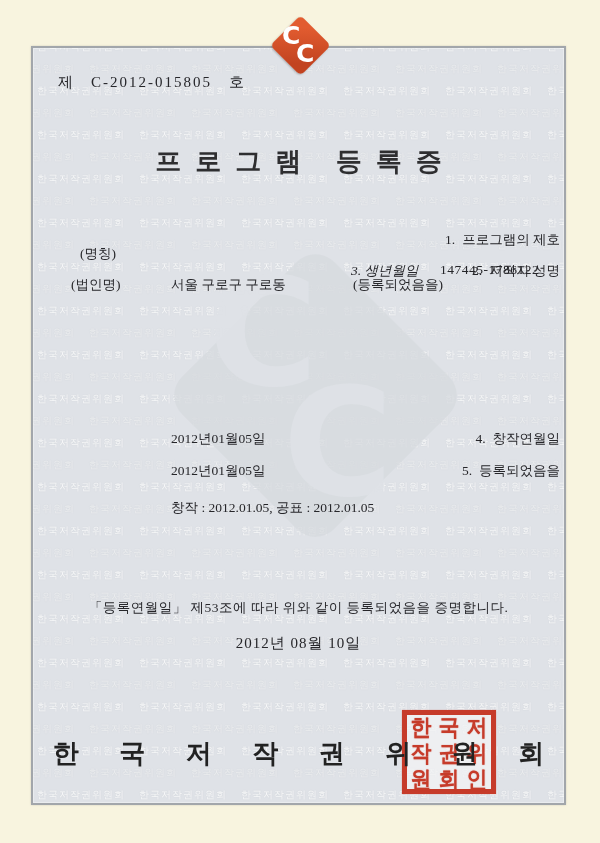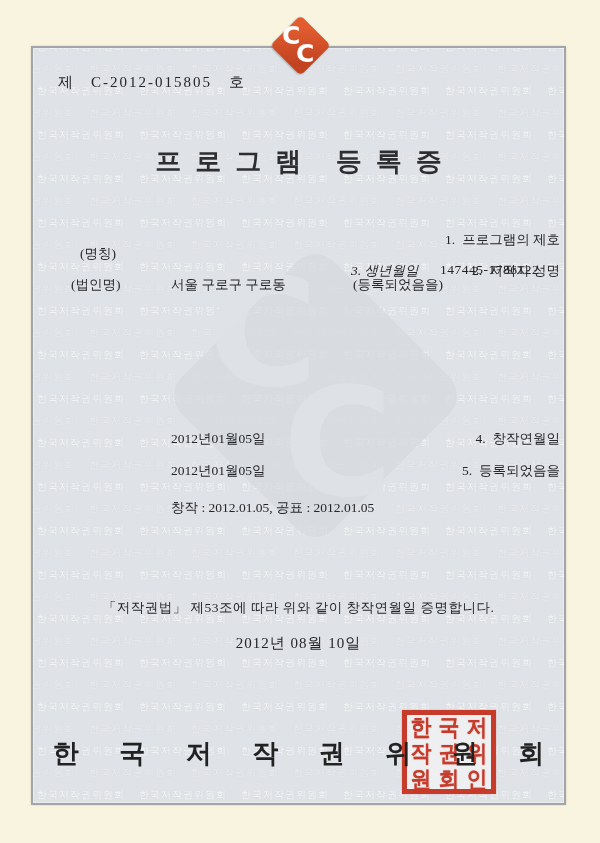--- a/index.html
+++ b/index.html
@@ -220,21 +220,21 @@
     <div class="fline t-i5">
       <span class="no">5.</span><span class="lbl">등록되었음을</span>
       <span class="val">2012년01월05일</span>
     </div>
 
     <div class="fline t-i6b">
       <span class="val">창작 : 2012.01.05, 공표 : 2012.01.05</span>
     </div>
 
 
-    <div class="statement">「저작권법」 제53조에 따라 위와 같이 창작연월일 증명합니다.</div>
+    <div class="statement">「등록연월일」 제53조에 따라 위와 같이 등록되었음을 증명합니다.</div>
     <div class="issue-date">2012년 08월 10일</div>
     <div class="issuer">한 국 저 작 권 위 원 회</div>
 
     <div class="seal">
       <div class="seal-grid" id="seal-grid">
           <div>한</div>
           <div>국</div>
           <div>저</div>
           <div>작</div>
           <div>권</div>

